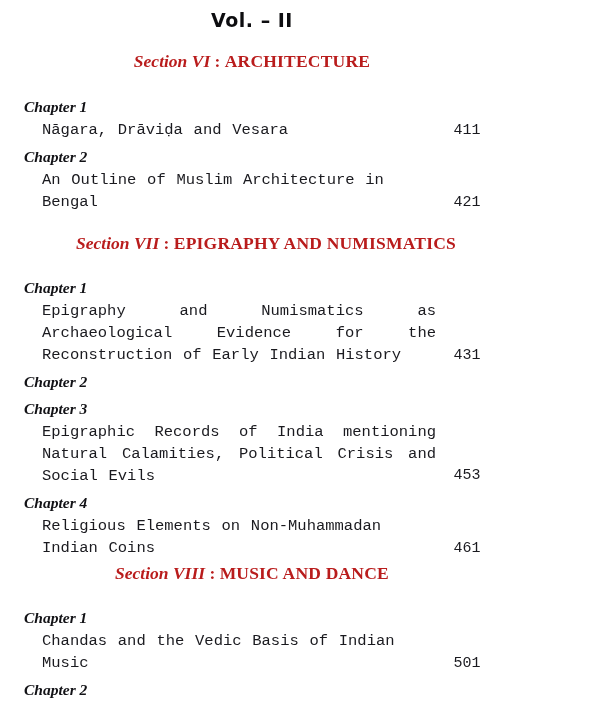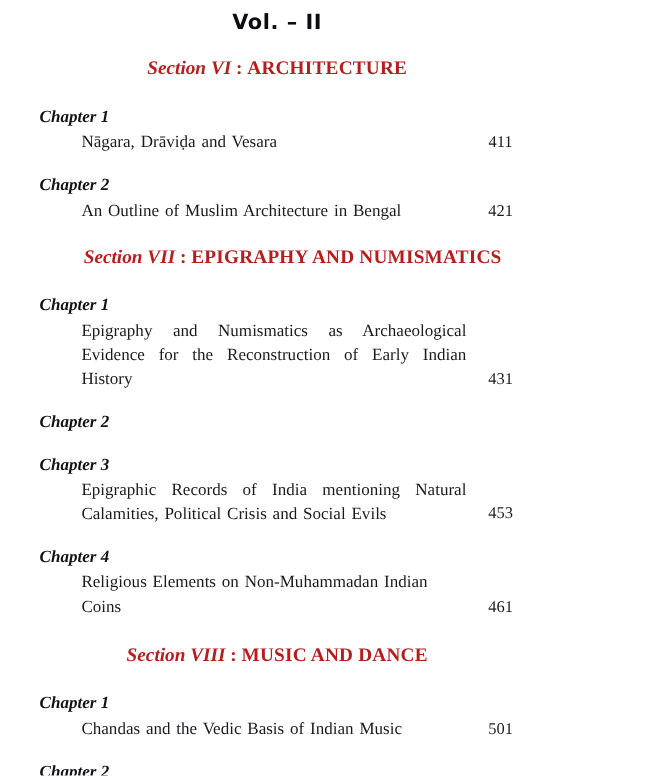--- a/index.html
+++ b/index.html
@@ -57,47 +57,48 @@
   .section-head .sec-name {
     font-style: normal;
     font-weight: bold;
     letter-spacing: 0.2px;
   }
 
   
   .section-block { margin: 0; }
   #section-0 .section-head { margin-top: 23px; }
   #section-1 .section-head { margin-top: 22px; margin-left: 28px; }
-  #section-2 .section-head { margin-top: 24px; }
+  #section-2 .section-head { margin-top: 6px; }
 
   
   .chapter {
-    margin: 12px;
+    margin: 0;
     padding: 0;
   }
   .chapter-label {
     font-style: italic;
     font-weight: bold;
     font-size: 15.5px;
     color: #121216;
     margin: 0;
     padding-left: 24px;
     line-height: 1.30;
   }
   #section-0 .chapter:first-of-type .chapter-label { padding-top: 12px; }
   #section-1 .chapter:first-of-type .chapter-label { padding-top: 11px; }
   #section-2 .chapter:first-of-type .chapter-label { padding-top: 11px; }
   .chapter + .chapter .chapter-label { padding-top: 6px; }
 
   .entry-row {
     display: flex;
     align-items: flex-end;
-    padding-left: 62px;
+    padding-left: 42px;
     padding-right: 20px;
     padding-top: 2px;
+    font-family: Liberation Mono, monospace;
   }
   .entry-title {
     flex: 1 1 auto;
     font-size: 15.5px;
     line-height: 1.42;
     color: #1a1a1f;
     word-spacing: 1.4px;
     padding-right: 14px;
   }
   .entry-title.justify {

